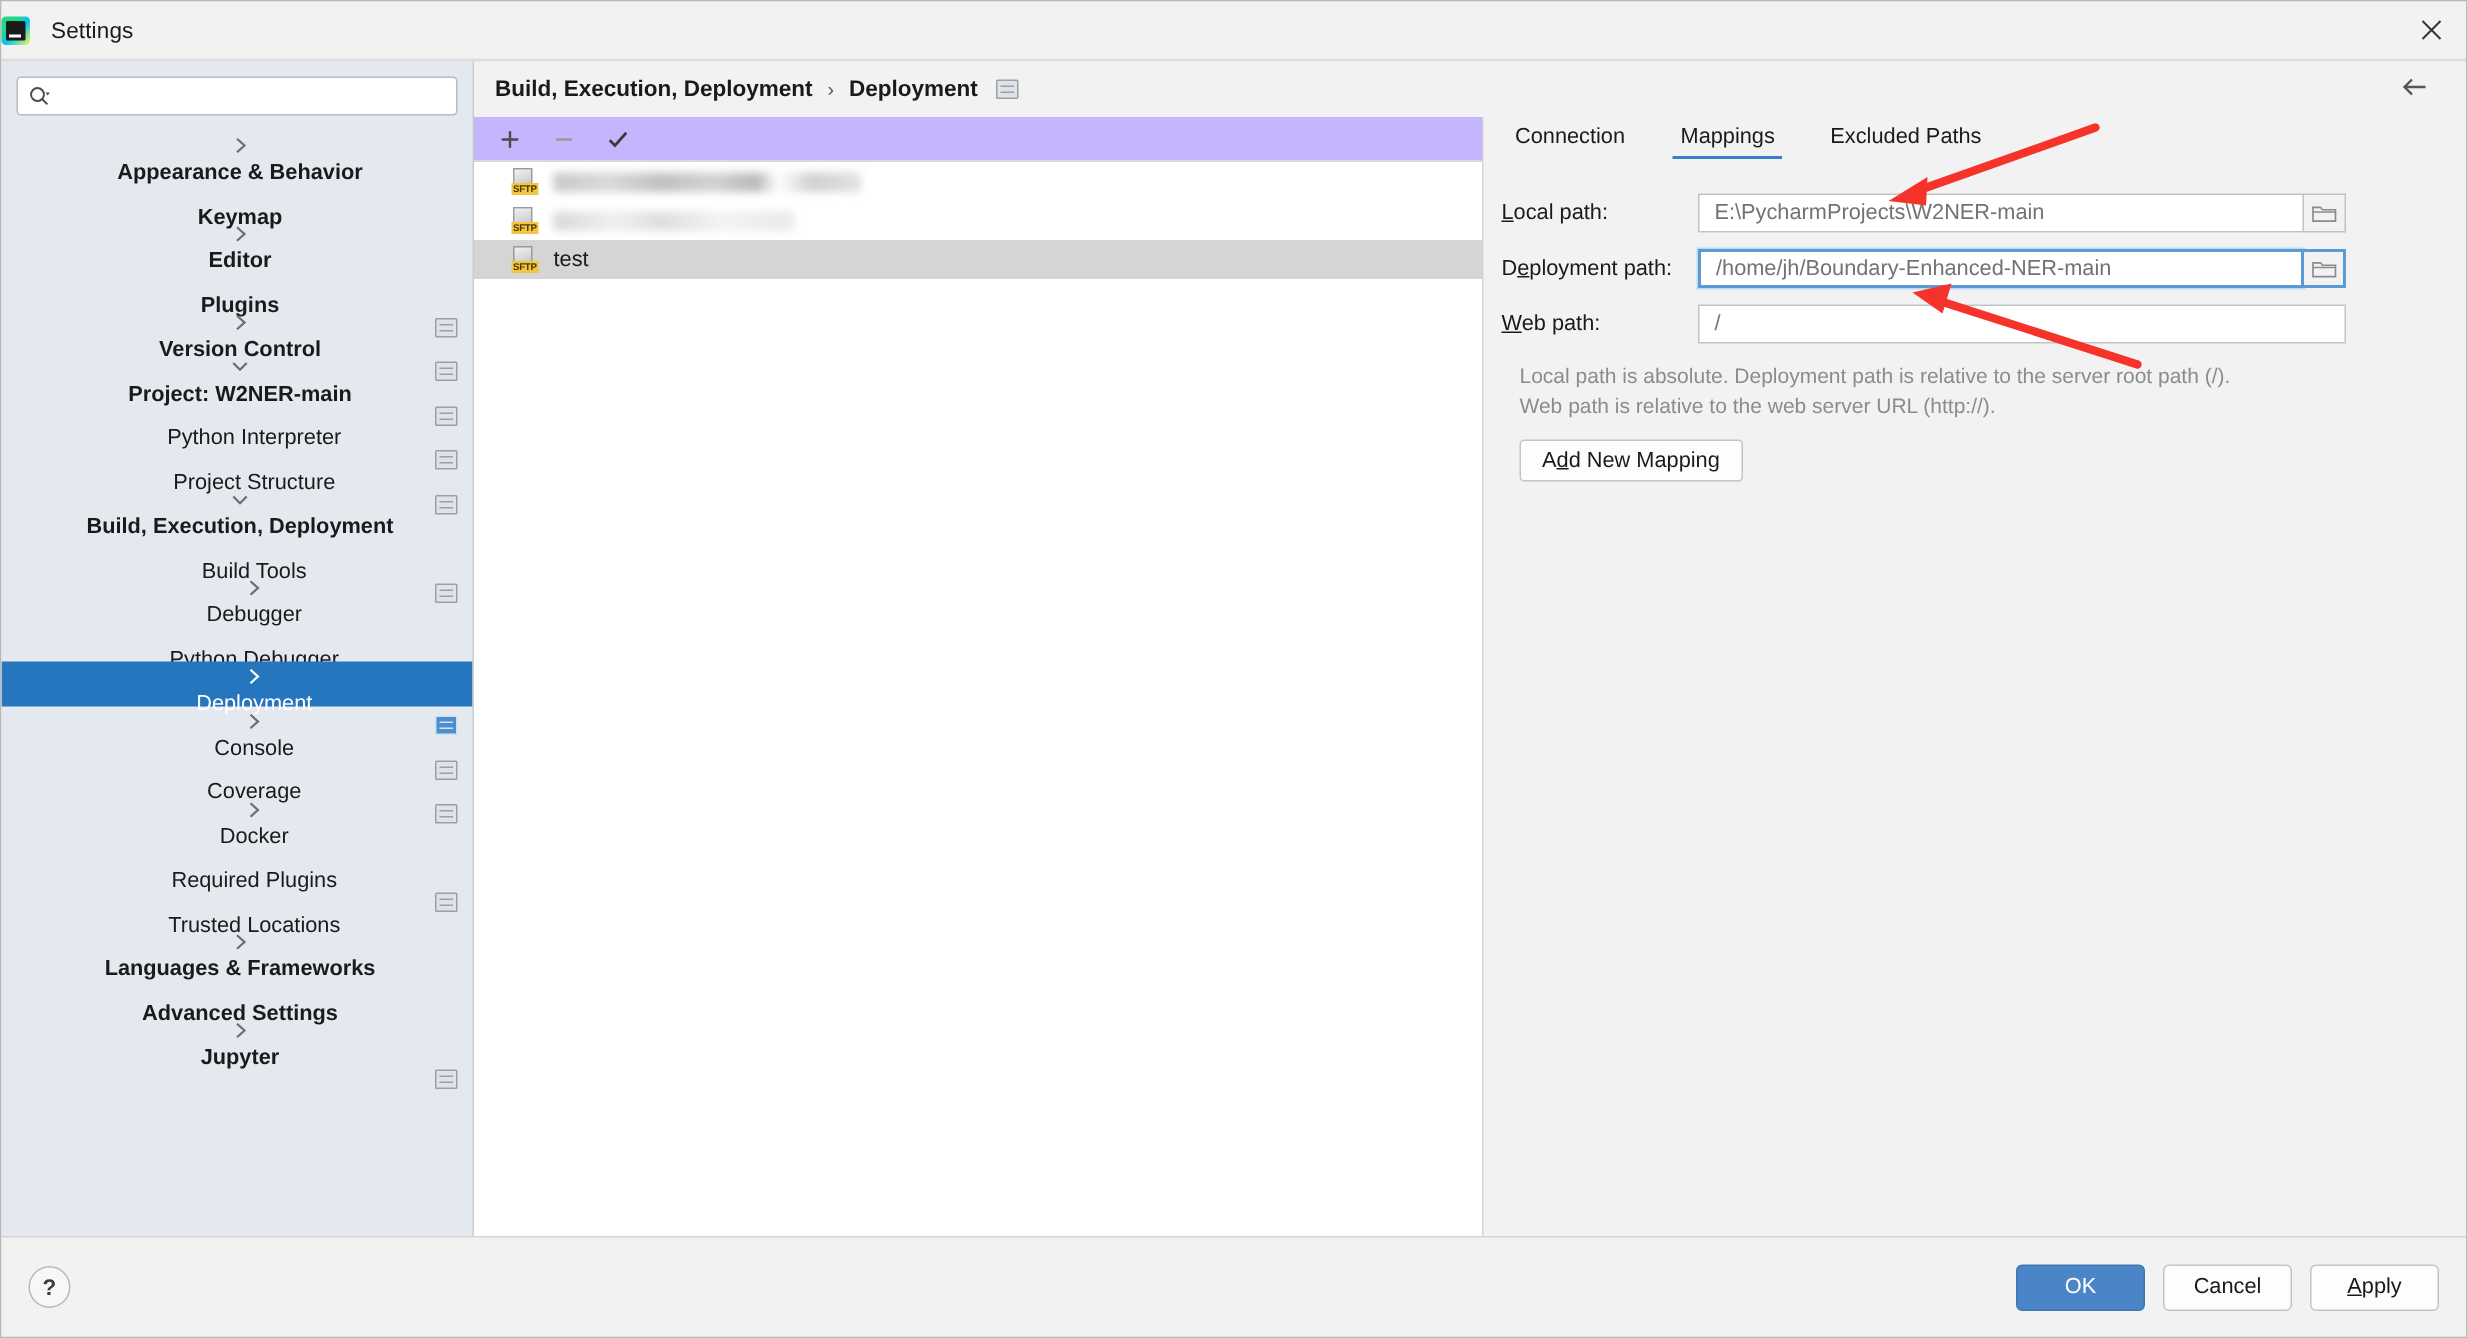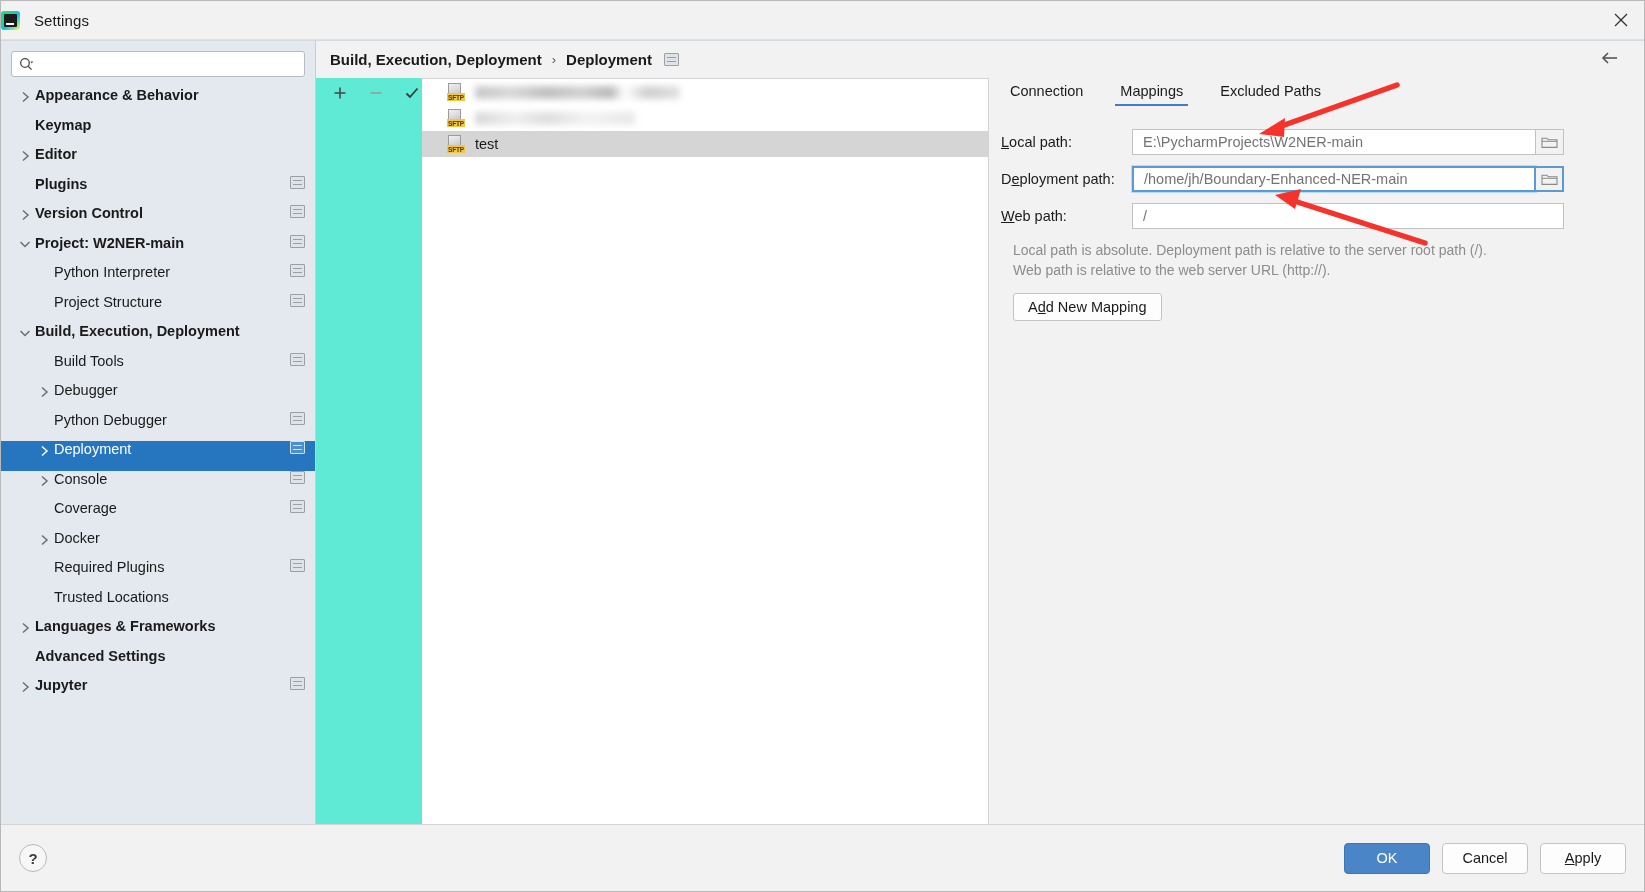--- a/index.html
+++ b/index.html
@@ -129,23 +129,25 @@
   }
 
   .tree {
     flex: 1 1 auto;
     overflow: hidden;
     padding-top: 2px;
   }
   .tree-row {
     height: 29.5px;
     display: flex;
+    align-items: center;
     position: relative;
     cursor: default;
     padding-right: 10px;
+    flex-direction: column;
   }
   .tree-row.selected {
     background: #2675bf;
   }
   .tree-row.selected .tree-label { color: #ffffff; }
   .tree-row.selected .arrow svg polyline { stroke: #ffffff; }
   .arrow {
     width: 20px;
     height: 20px;
     display: flex;
@@ -254,23 +256,23 @@
     flex: 1 1 auto;
     display: flex;
     min-height: 0;
   }
 
   
   .list-pane {
     width: 672px;
     min-width: 672px;
     display: flex;
-    flex-direction: row;
+    flex-direction: column;
     border-right: 1px solid #d4d4d4;
-    background: #5eead4;
+    background: #c4b5fd;
   }
   .list-toolbar {
     height: 29px;
     min-height: 29px;
     display: flex;
     align-items: center;
     padding-left: 14px;
     gap: 16px;
   }
   .tb-btn {

